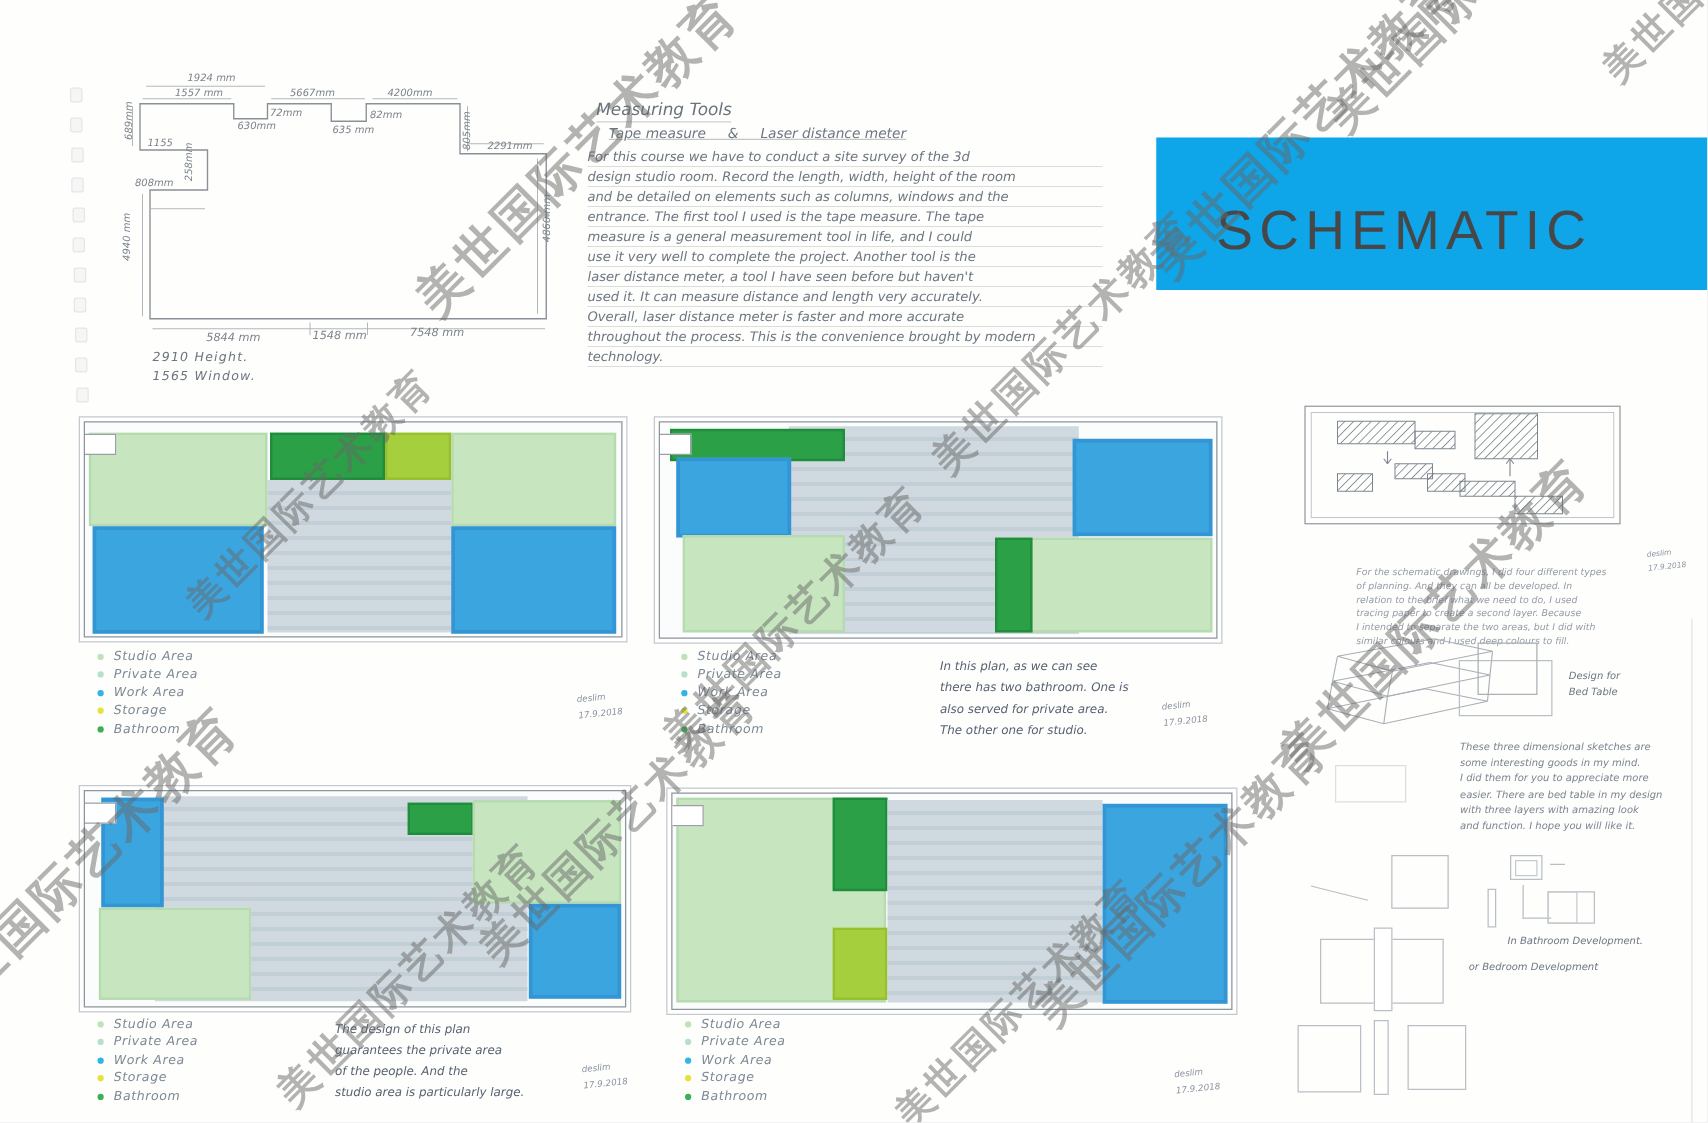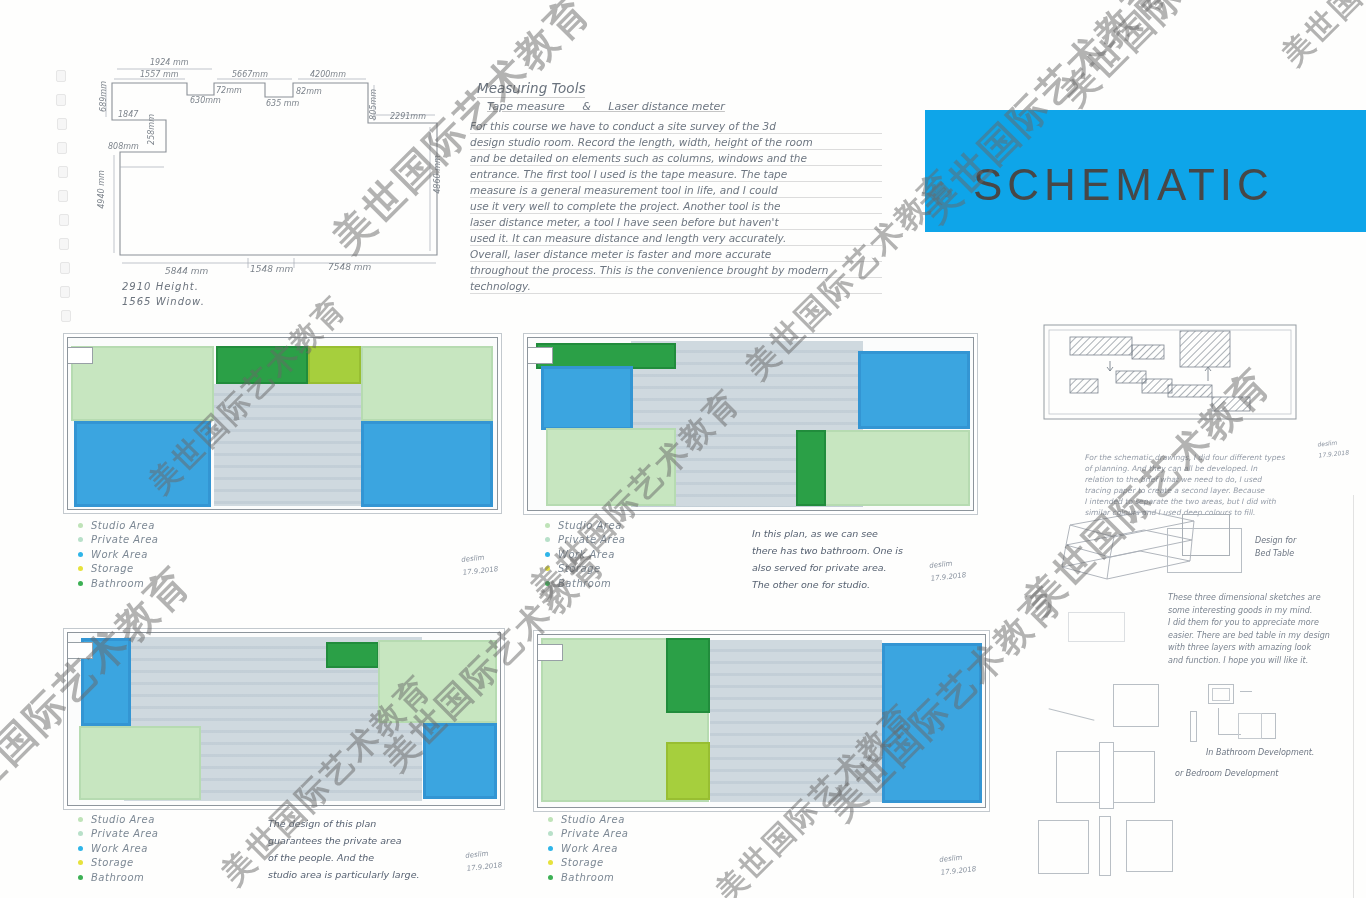--- a/index.html
+++ b/index.html
@@ -96,21 +96,21 @@
 
   <div class="dim" style="left:150px;top:58px">1924 mm</div>
   <div class="dim" style="left:140px;top:70px">1557 mm</div>
   <div class="dim" style="left:232px;top:70px">5667mm</div>
   <div class="dim" style="left:310px;top:70px">4200mm</div>
   <div class="dim" style="left:190px;top:96px">630mm</div>
   <div class="dim" style="left:216px;top:86px">72mm</div>
   <div class="dim" style="left:266px;top:99px">635 mm</div>
   <div class="dim" style="left:296px;top:87px">82mm</div>
   <div class="dim v" style="left:88px;top:92px">689mm</div>
-  <div class="dim" style="left:118px;top:110px">1847</div>
+  <div class="dim" style="left:118px;top:110px">1155</div>
   <div class="dim v" style="left:136px;top:125px">258mm</div>
   <div class="dim" style="left:108px;top:142px">808mm</div>
   <div class="dim v" style="left:82px;top:185px">4940 mm</div>
   <div class="dim v" style="left:358px;top:100px">805mm</div>
   <div class="dim" style="left:390px;top:112px">2291mm</div>
   <div class="dim v" style="left:418px;top:170px">4860 mm</div>
   <div class="dim" style="left:165px;top:266px;font-size:9px">5844 mm</div>
   <div class="dim" style="left:250px;top:264px;font-size:9px">1548 mm</div>
   <div class="dim" style="left:328px;top:262px;font-size:9px">7548 mm</div>
   <div class="survey-note" style="left:122px;top:281px">2910 Height.</div>

